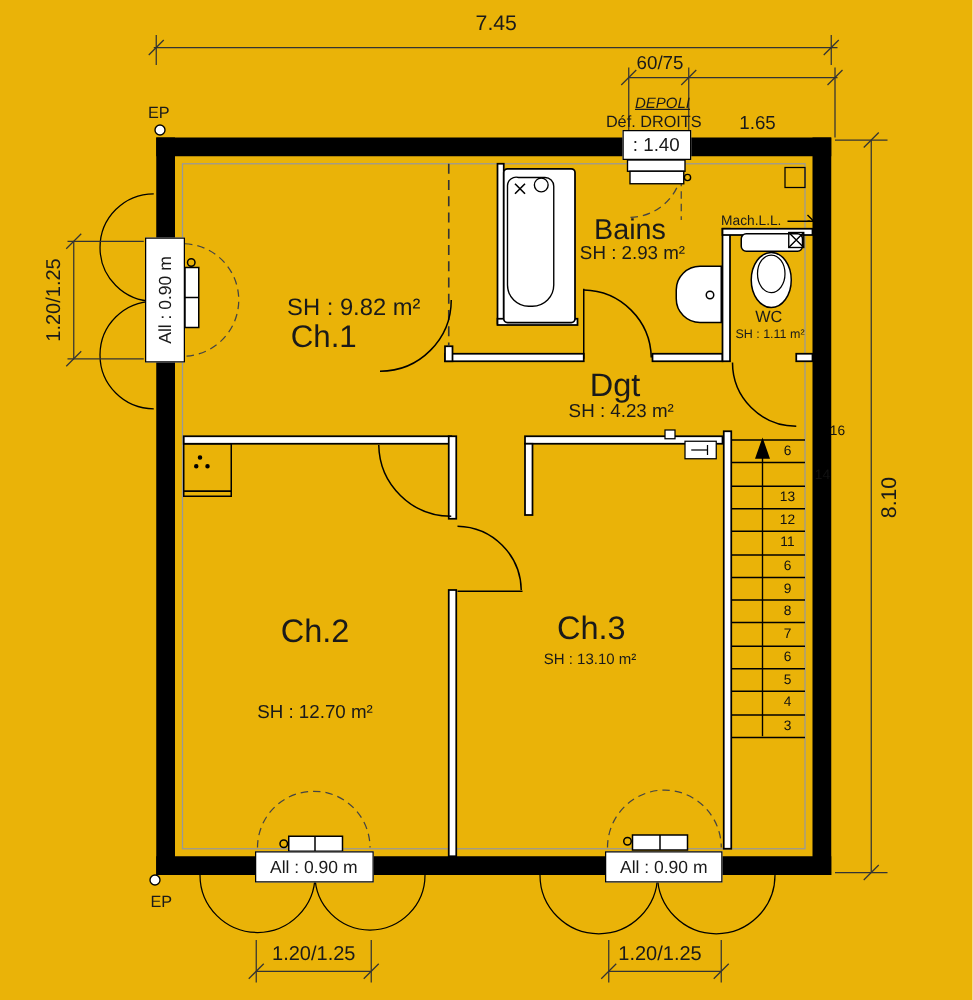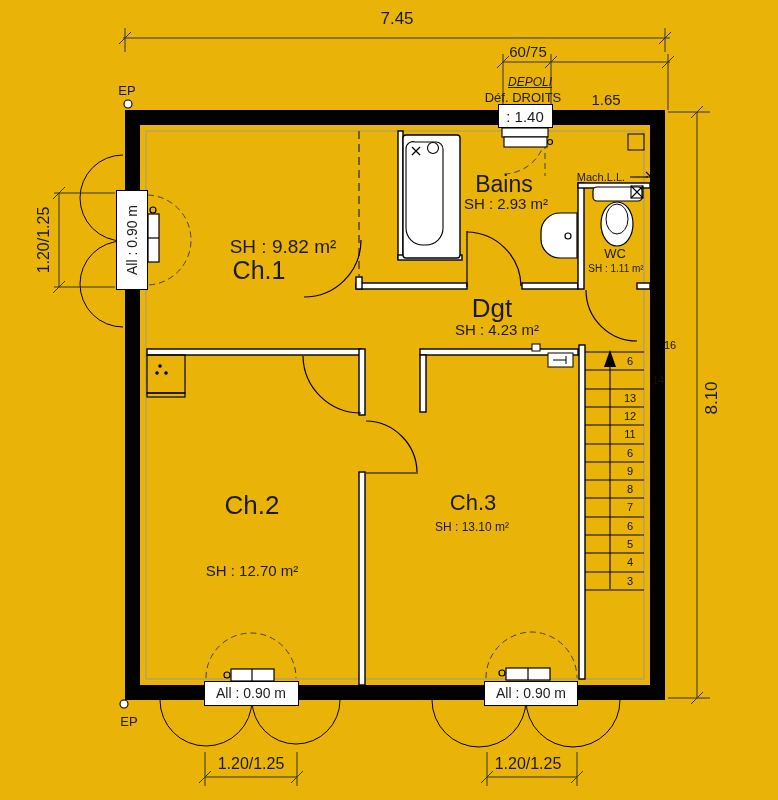--- a/index.html
+++ b/index.html
@@ -216,21 +216,21 @@
 <div class="t" style="left:129px;top:721px;font-size:13px;">EP</div>
 <div class="tv" style="left:132px;top:240px;font-size:14px;">All : 0.90 m</div>
 <div class="t" style="left:251px;top:693px;font-size:14px;">All : 0.90 m</div>
 <div class="t" style="left:531px;top:693px;font-size:14px;">All : 0.90 m</div>
 <div class="t" style="left:601px;top:177px;font-size:11px;">Mach.L.L.</div>
 
 <div class="t" style="left:259px;top:222px;font-size:25px;margin-top:48px;">Ch.1</div>
 <div class="t" style="left:259px;top:247px;font-size:19px;margin-left:24px;">SH : 9.82 m²</div>
 <div class="t" style="left:252px;top:505px;font-size:26px;">Ch.2</div>
 <div class="t" style="left:252px;top:530px;font-size:15px;margin-top:40px;">SH : 12.70 m²</div>
-<div class="t" style="left:473px;top:503px;font-size:22px;">Ch.3</div>
+<div class="t" style="left:473px;top:503px;font-size:26px;">Ch.3</div>
 <div class="t" style="left:472px;top:527px;font-size:12px;">SH : 13.10 m²</div>
 <div class="t" style="left:504px;top:184px;font-size:23px;">Bains</div>
 <div class="t" style="left:506px;top:203px;font-size:15px;">SH : 2.93 m²</div>
 <div class="t" style="left:492px;top:308px;font-size:26px;">Dgt</div>
 <div class="t" style="left:497px;top:329px;font-size:15px;text-align:center;">SH : 4.23 m²</div>
 <div class="t" style="left:615px;top:253px;font-size:13px;">WC</div>
 <div class="t" style="left:616px;top:268px;font-size:10px;">SH : 1.11 m²</div>
 
 <span class="sn" style="left:630px;top:345px;margin-left:40px;">16</span>
 <span class="sn" style="left:630px;top:361px;">6</span>

